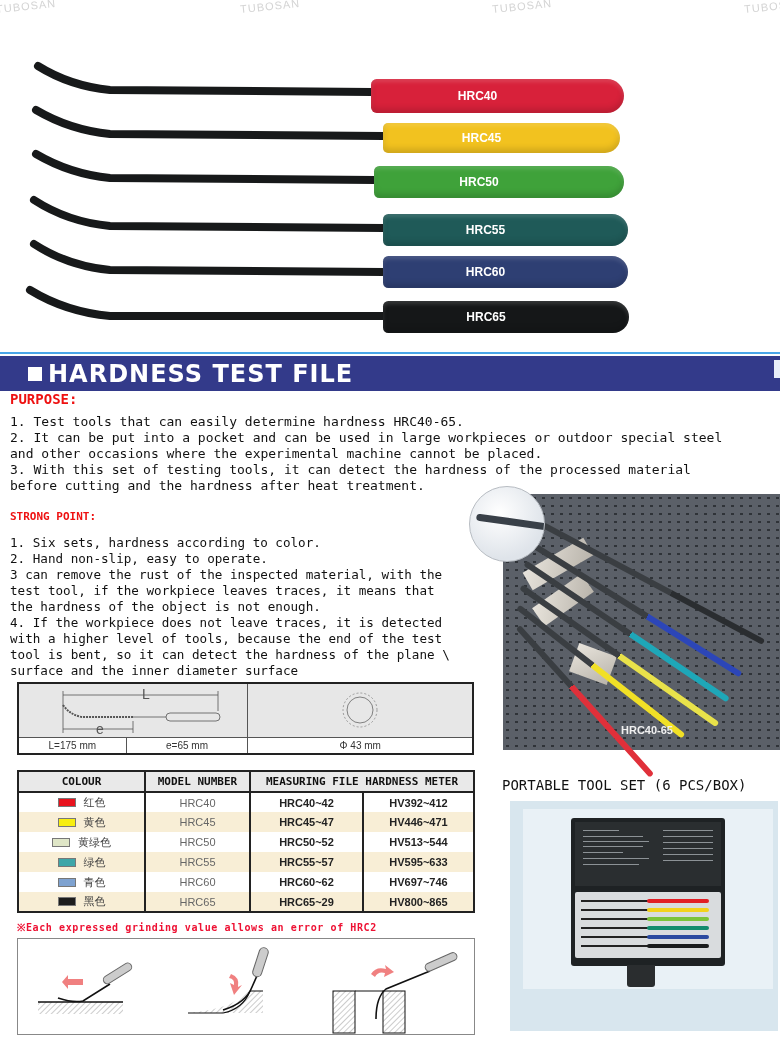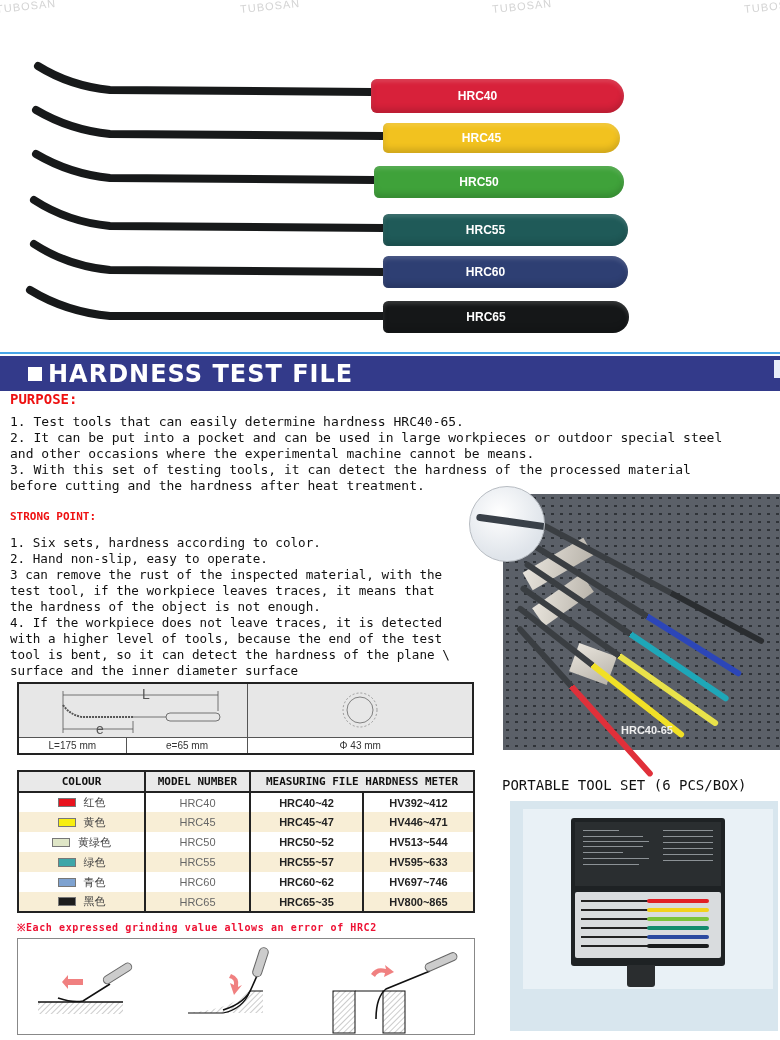--- a/index.html
+++ b/index.html
@@ -138,21 +138,21 @@
 <div class="title-bar">
   <span class="sq"></span>
   <span>HARDNESS TEST FILE</span>
   <span class="corner"></span>
 </div>
 
 <div class="heading-red" style="left:10px;top:391px;">PURPOSE:</div>
 <div class="para" style="left:10px;top:414px;">
   <div>1. Test tools that can easily determine hardness HRC40-65.</div>
   <div>2. It can be put into a pocket and can be used in large workpieces or outdoor special steel</div>
-  <div>and other occasions where the experimental machine cannot be means.</div>
+  <div>and other occasions where the experimental machine cannot be placed.</div>
   <div>3. With this set of testing tools, it can detect the hardness of the processed material</div>
   <div>before cutting and the hardness after heat treatment.</div>
 </div>
 
 <div class="heading-red" style="left:10px;top:510px;font-size:11px;">STRONG POINT:</div>
 <div class="para" style="left:10px;top:535px;font-size:12.6px;">
   <div>1. Six sets, hardness according to color.</div>
   <div>2. Hand non-slip, easy to operate.</div>
   <div>3 can remove the rust of the inspected material, with the</div>
   <div>test tool, if the workpiece leaves traces, it means that</div>
@@ -248,21 +248,21 @@
     </tr>
     <tr>
       <td><span class="swatch" style="background:#7ea2d0"></span><span class="cname">青色</span></td>
       <td class="model">HRC60</td>
       <td class="meas">HRC60~62</td>
       <td class="meas">HV697~746</td>
     </tr>
     <tr>
       <td><span class="swatch" style="background:#1d1d1d"></span><span class="cname">黑色</span></td>
       <td class="model">HRC65</td>
-      <td class="meas">HRC65~35</td>
+      <td class="meas">HRC65~29</td>
       <td class="meas">HV800~865</td>
     </tr>
   </tbody>
 </table>
 
 <div class="note">※Each expressed grinding value allows an error of HRC2</div>
 
 <div class="usage">
   <svg width="456" height="95" viewBox="0 0 456 95">
     <defs>

